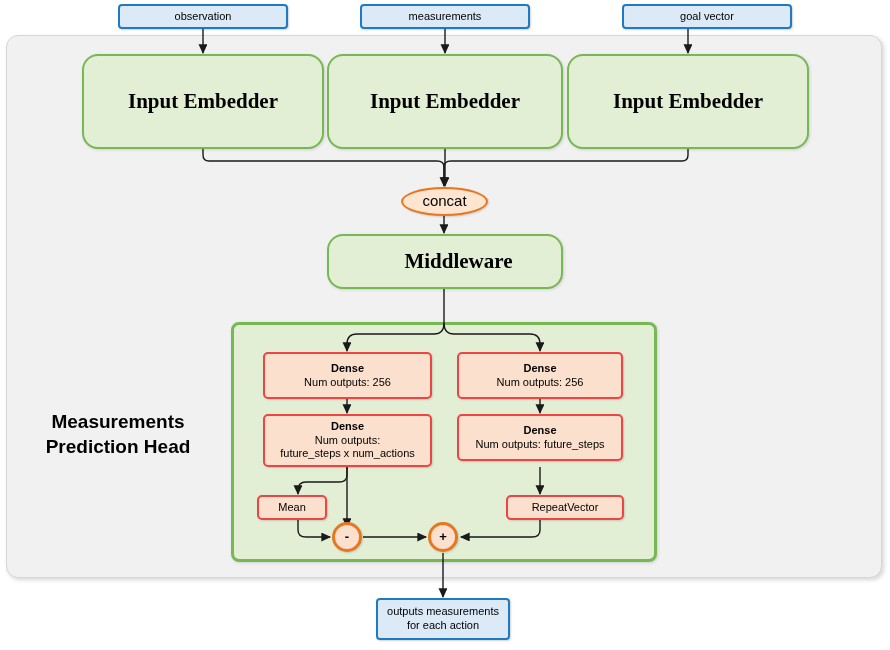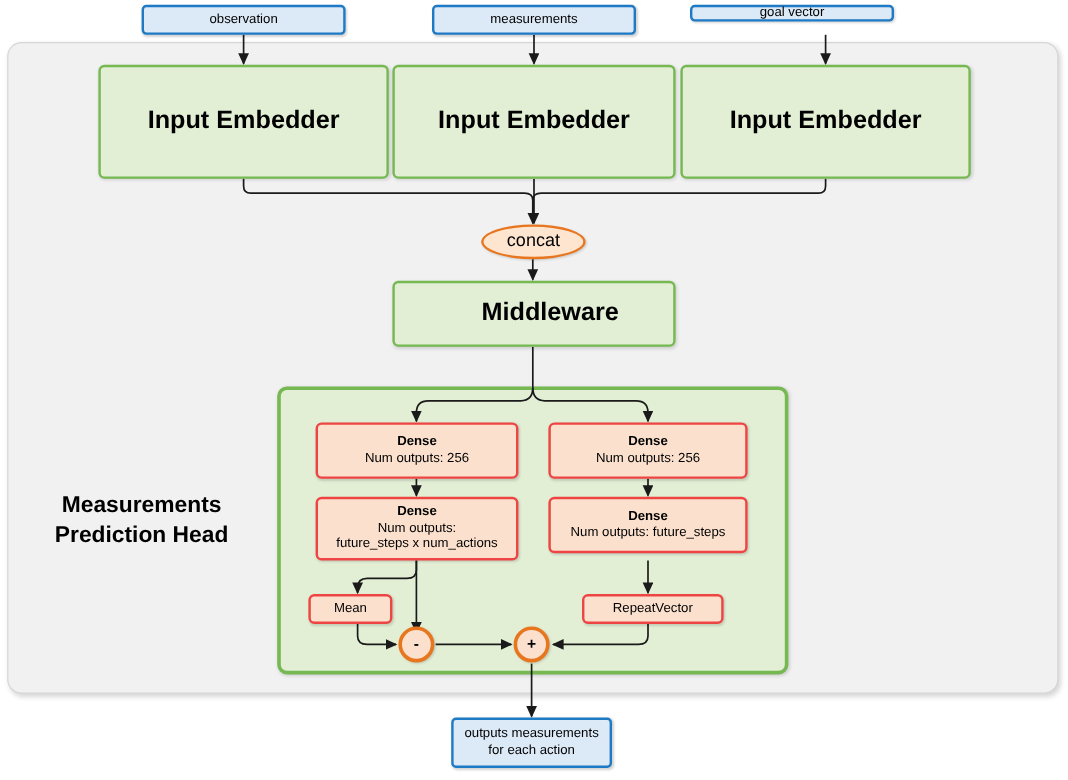--- a/index.html
+++ b/index.html
@@ -44,22 +44,23 @@
     background: #f1f1f1;
     border: 1px solid #d6d6d6;
     border-radius: 12px;
     box-shadow: 2px 2px 4px rgba(0,0,0,0.16);
   }
 
   
   .green-box {
     background: #e2efd5;
     border: 2px solid #76b852;
-    border-radius: 5px;
+    border-radius: 16px;
     box-shadow: 1px 1px 3px rgba(0,0,0,0.14);
+    font-family: Liberation Serif, serif;
   }
   .embedder {
     font-size: 21px;
     font-weight: bold;
   }
   .middleware {
     font-size: 21px;
     font-weight: bold;
     padding-left: 27px;
   }
@@ -175,21 +176,21 @@
       <path d="M443,553 L443,597" marker-end="url(#arrow)"></path>
     </g>
   </svg>
 
   <div class="node io-box" style="left:118px; top:4px; width:170px; height:25px;">
     <span>observation</span>
   </div>
   <div class="node io-box" style="left:360px; top:4px; width:170px; height:25px;">
     <span>measurements</span>
   </div>
-  <div class="node io-box" style="left:575px; top:4px; width:170px; height:14px;">
+  <div class="node io-box" style="left:622px; top:4px; width:170px; height:25px;">
     <span>goal vector</span>
   </div>
 
   <div class="node green-box embedder" style="left:82px; top:54px; width:242px; height:95px;">
     <span>Input Embedder</span>
   </div>
   <div class="node green-box embedder" style="left:327px; top:54px; width:236px; height:95px;">
     <span>Input Embedder</span>
   </div>
   <div class="node green-box embedder" style="left:567px; top:54px; width:242px; height:95px;">
@@ -227,21 +228,21 @@
   <div class="node orange-box" style="left:457px; top:352px; width:166px; height:47px;">
     <span class="ttl">Dense</span>
     <span>Num outputs: 256</span>
   </div>
 
   <div class="node orange-box" style="left:457px; top:414px; width:166px; height:47px;">
     <span class="ttl">Dense</span>
     <span>Num outputs: future_steps</span>
   </div>
 
-  <div class="node orange-box" style="left:485px; top:495px; width:118px; height:25px;">
+  <div class="node orange-box" style="left:506px; top:495px; width:118px; height:25px;">
     <span>RepeatVector</span>
   </div>
 
   <div class="node op-circle" style="left:332px; top:522px; width:30px; height:30px;">
     <span>-</span>
   </div>
   <div class="node op-circle" style="left:428px; top:522px; width:30px; height:30px;">
     <span>+</span>
   </div>
 

